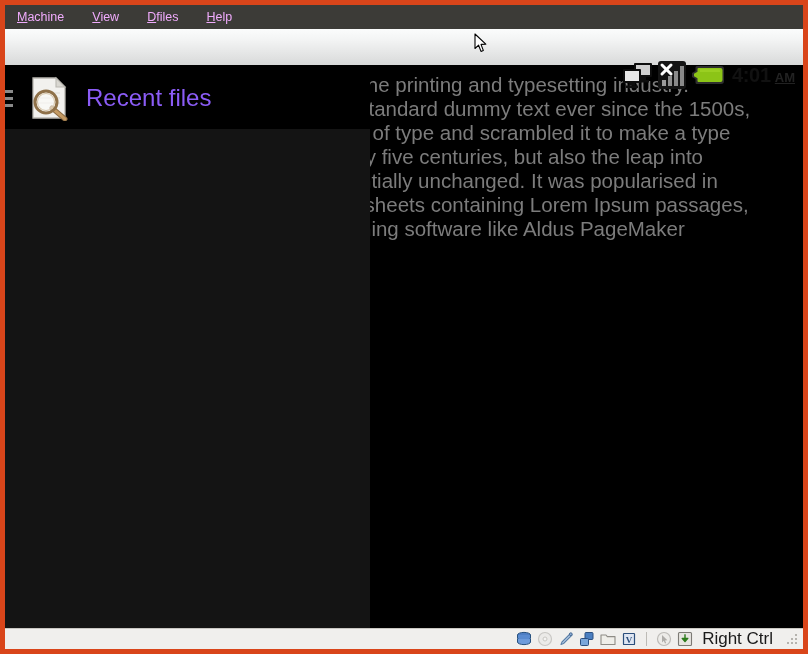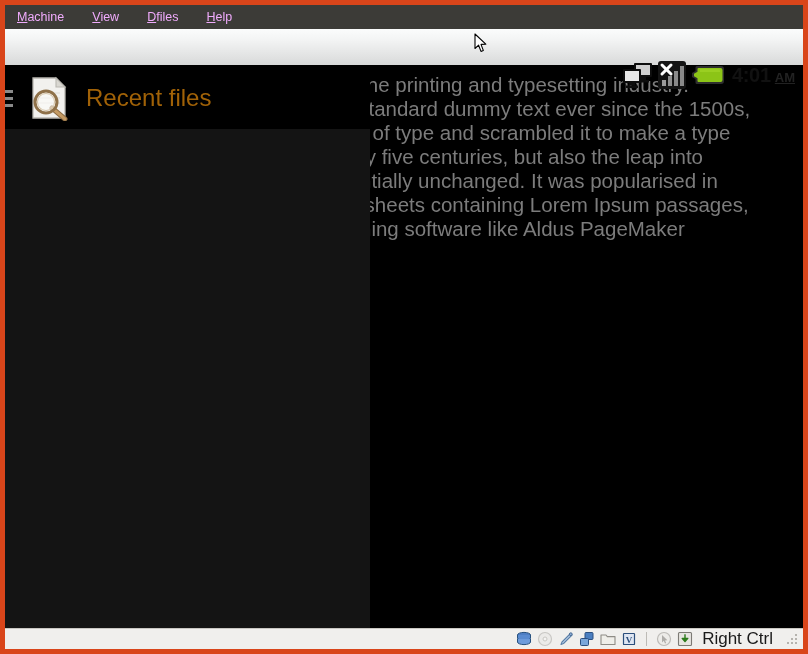--- a/index.html
+++ b/index.html
@@ -150,21 +150,21 @@
     display: block;
     height: 3px;
     width: 16px;
     background: #8a8a8a;
   }
   #recent-fileicon {
     margin-left: 13px;
     flex: 0 0 auto;
   }
   #recent-title {
-    color: #a16207;
+    color: #8b5cf6;
     font-size: 24px;
     margin-left: 14px;
     font-weight: normal;
   }
   #recent-list {
     position: absolute;
     left: 0;
     top: 62px;
     width: 365px;
     bottom: 0;

